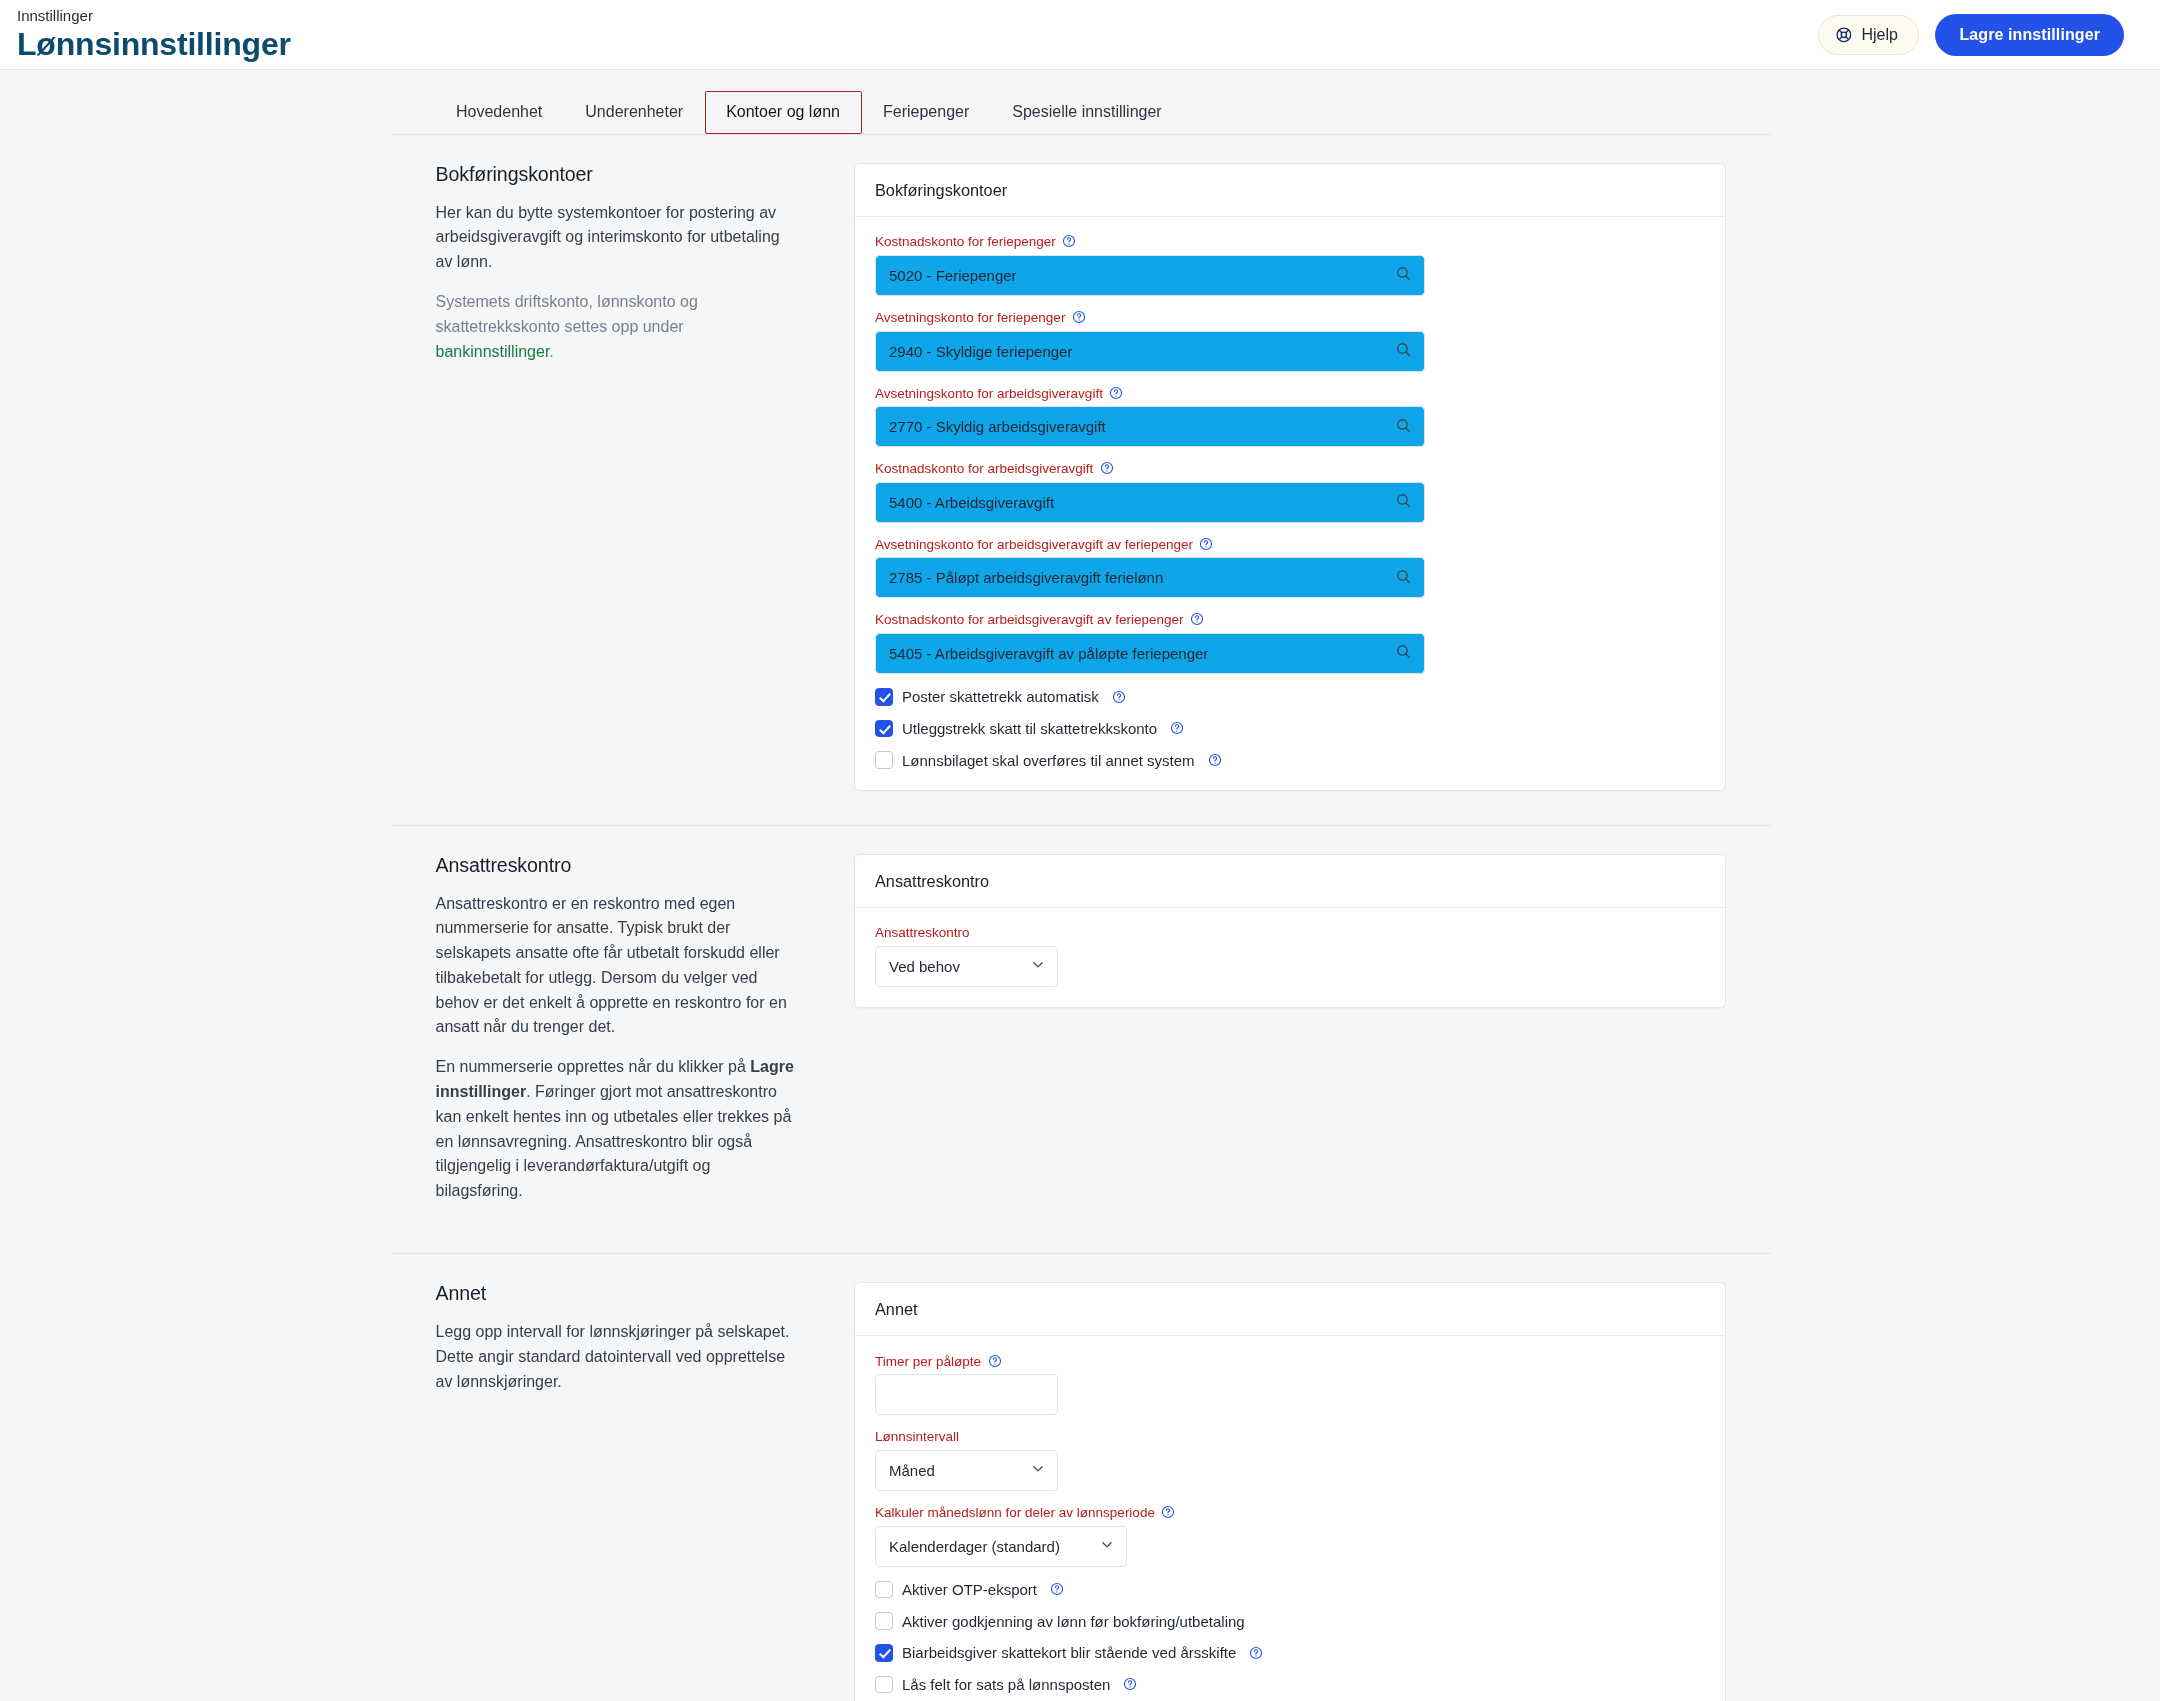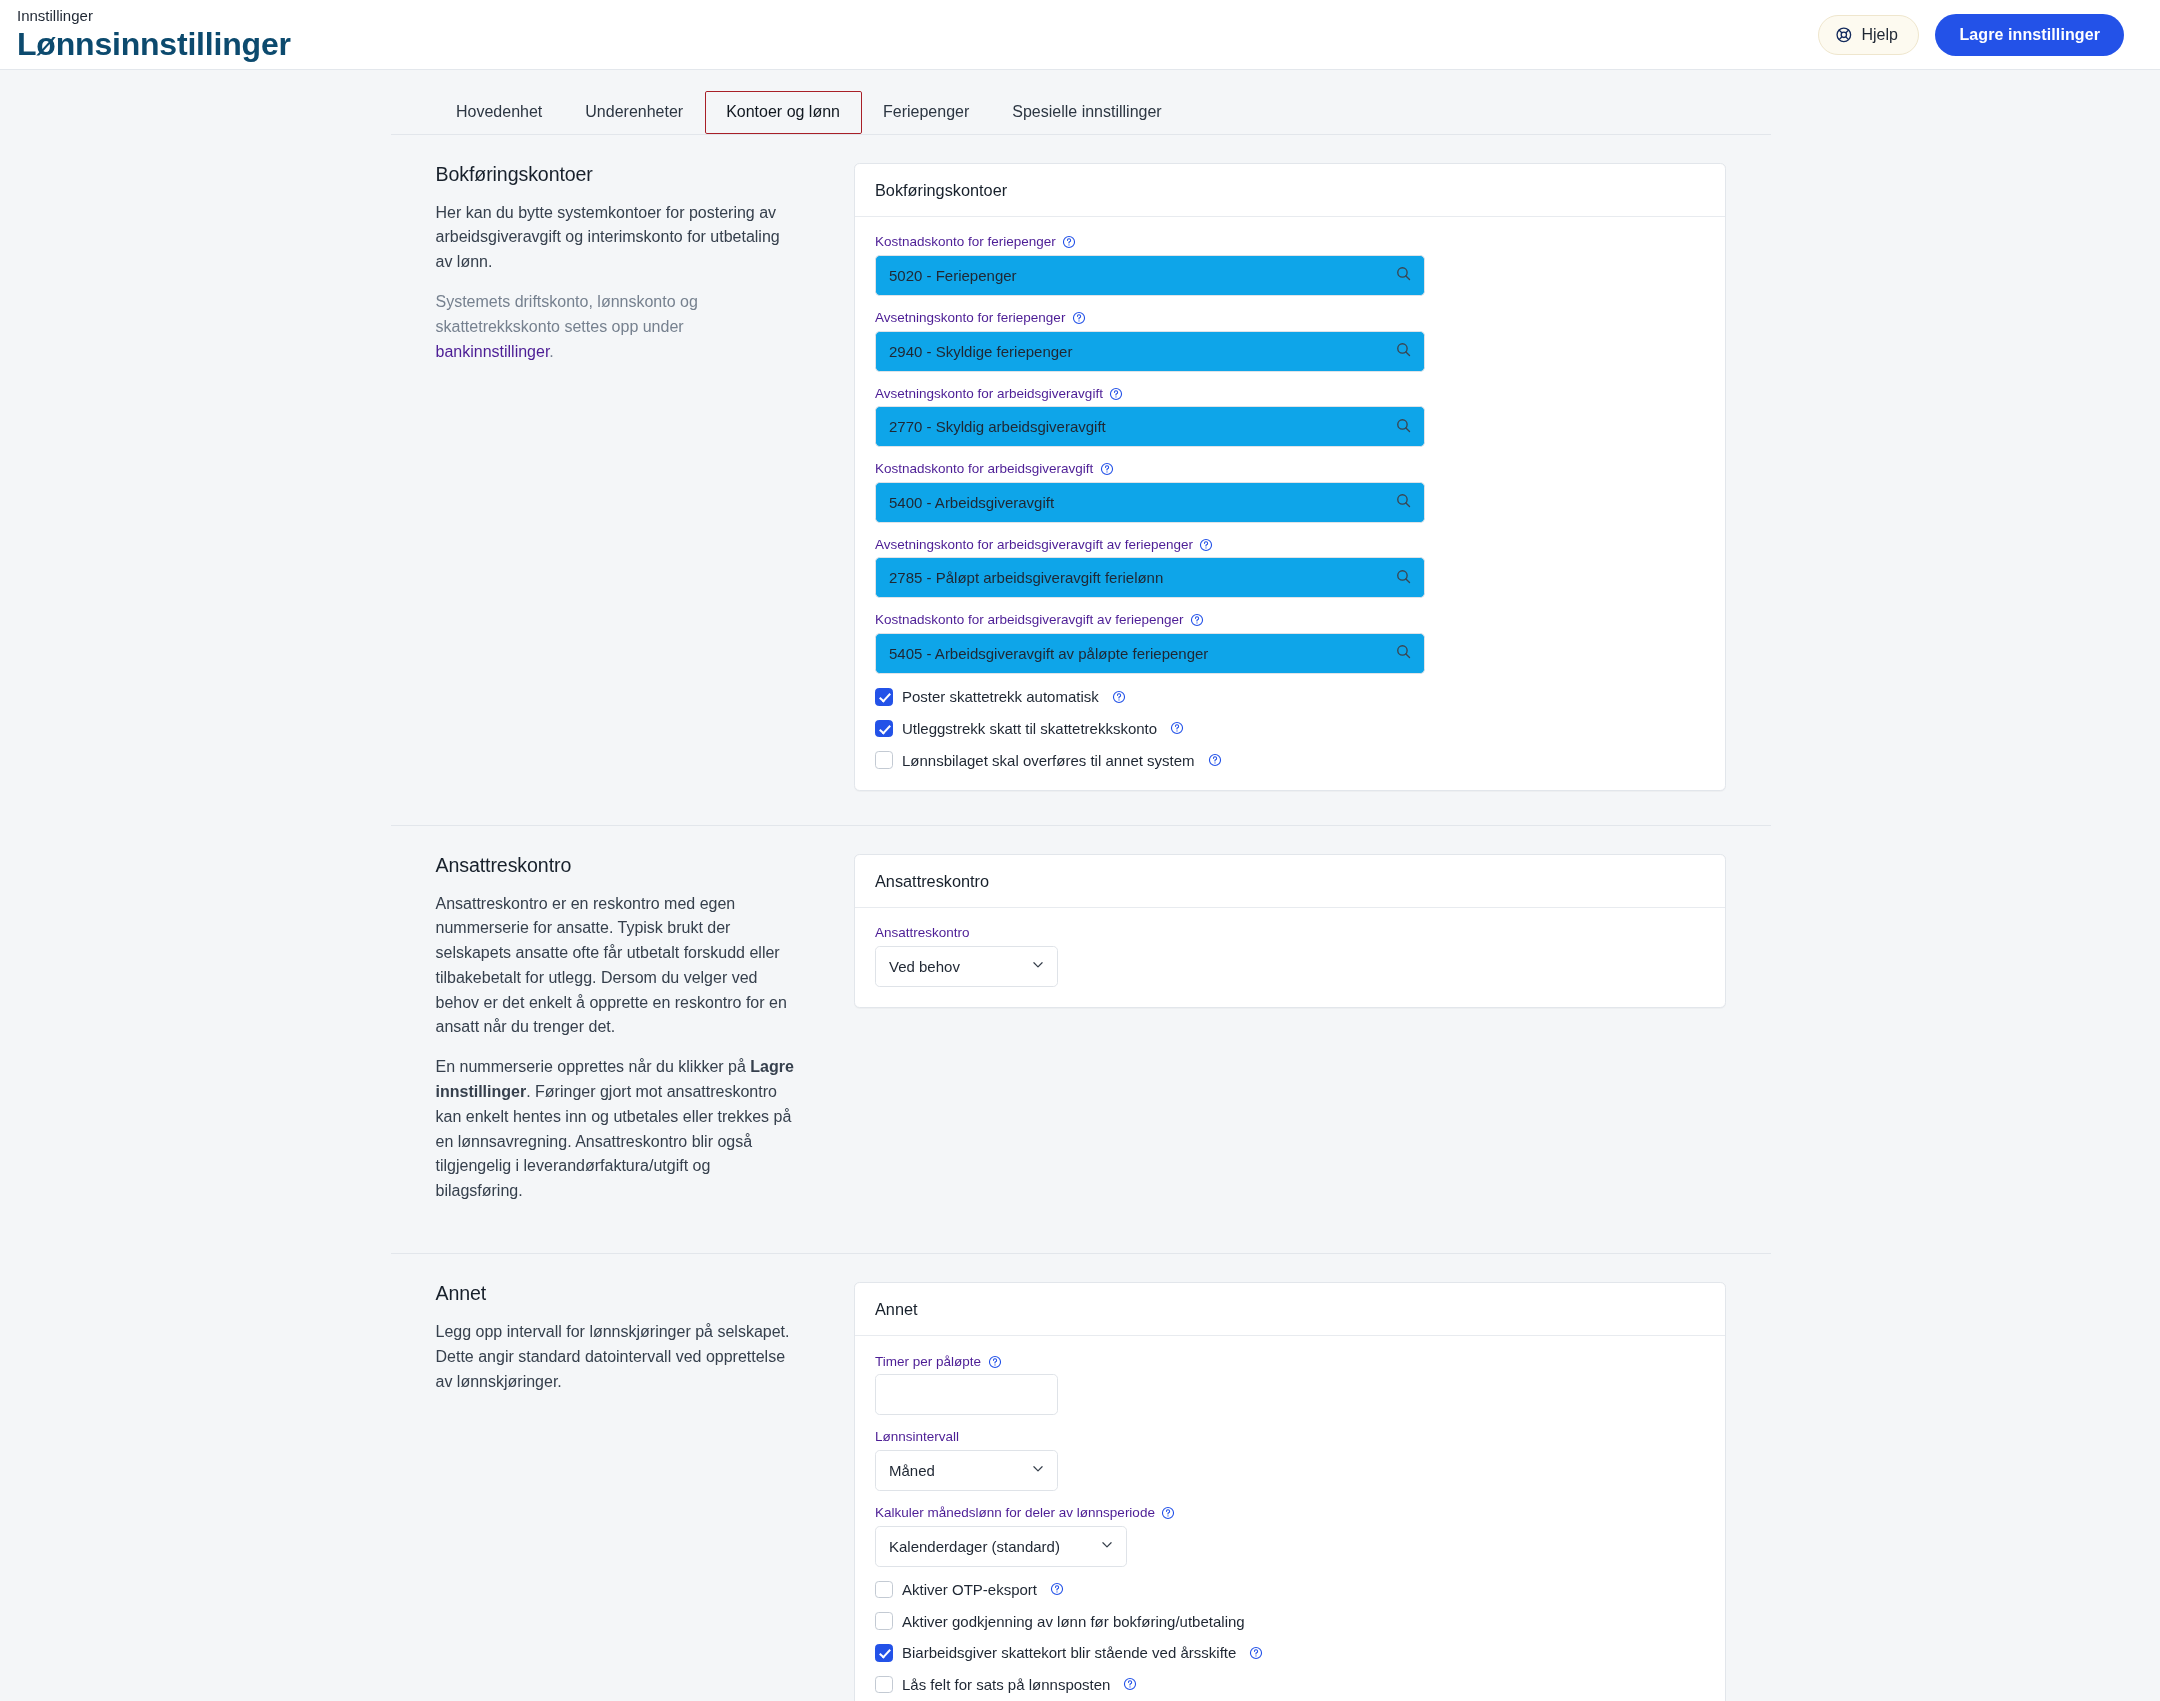--- a/index.html
+++ b/index.html
@@ -120,44 +120,44 @@
     letter-spacing: -0.1px;
   }
   .sec-desc {
     font-size: 16px;
     line-height: 1.55;
     color: #36404d;
     margin-bottom: 15px;
   }
   .sec-desc.muted { color: #76818f; }
   .sec-desc b { font-weight: 700; }
-  .sec-desc a { color: #4c1d95; text-decoration: none; }
+  .sec-desc a { color: #15803d; text-decoration: none; }
 
   
   .card {
     background: #ffffff;
     border: 0.9px solid #e2e6eb;
     border-radius: 5.6px;
     box-shadow: 0 0.9px 0.9px rgba(16,24,40,.03);
     overflow: hidden;
   }
   .card-head {
     padding: 17px 20.5px 16px 20.5px;
     border-bottom: 0.9px solid #e8ebef;
     font-size: 16.3px;
     color: #17202b;
   }
   .card-body { padding: 17.7px 20.5px 20.5px 20.5px; }
 
   
   .field { margin-bottom: 14px; }
   .field-label {
-    display: flex; align-items: flex-end; gap: 6.5px;
+    display: flex; align-items: flex-start; gap: 6.5px;
     font-size: 13.5px;
-    color: #4c1d95;
+    color: #b91c1c;
     margin-bottom: 5.6px;
     font-weight: 400;
   }
   .input-wrap { position: relative; width: 550px; }
   .input-wrap input {
     width: 100%;
     height: 41px;
     border: 0.9px solid #dfe3e8;
     border-radius: 4.7px;
     background: #0ea5e9;

